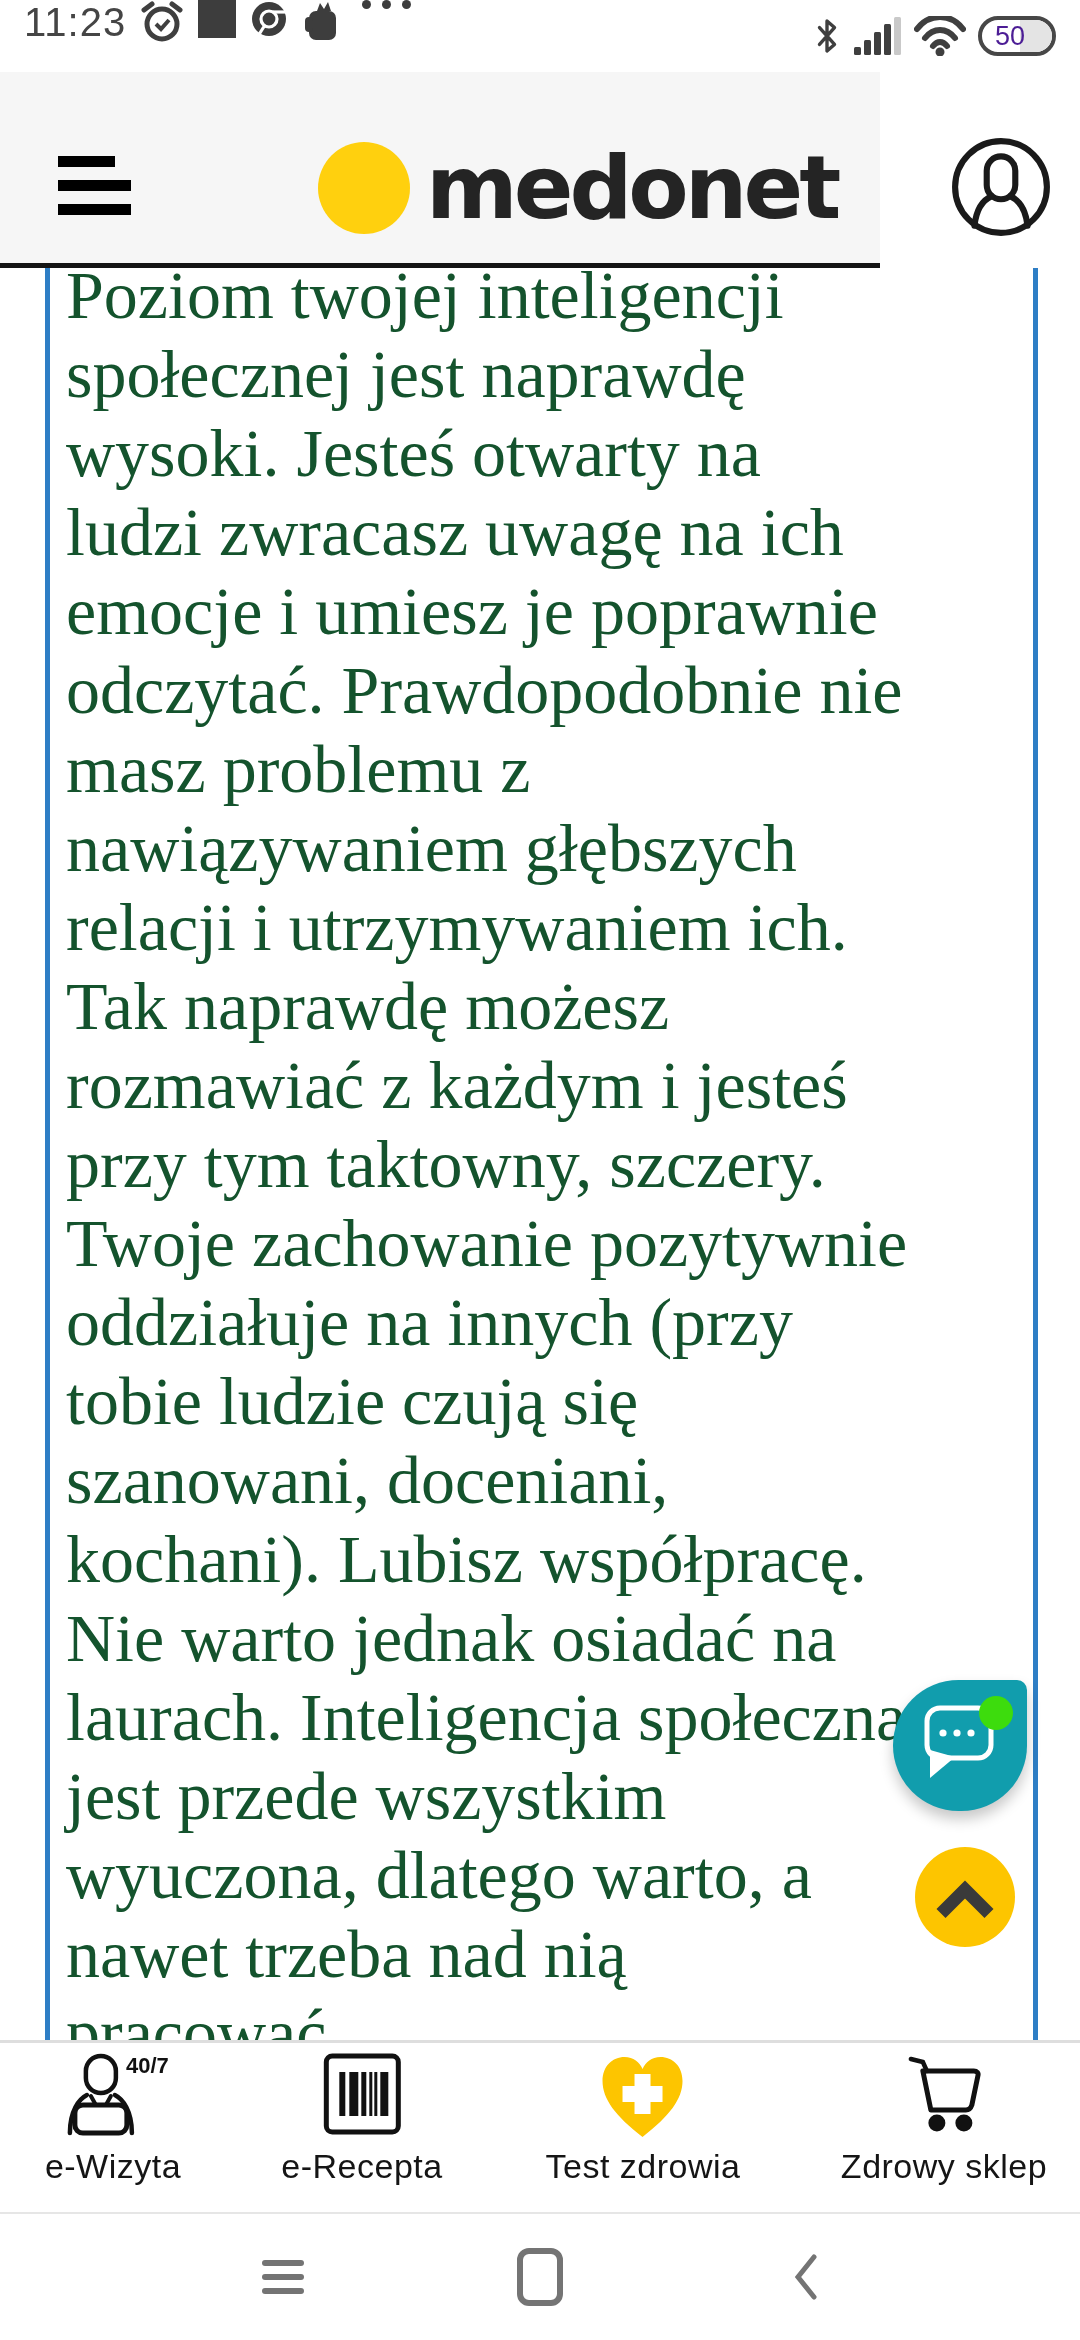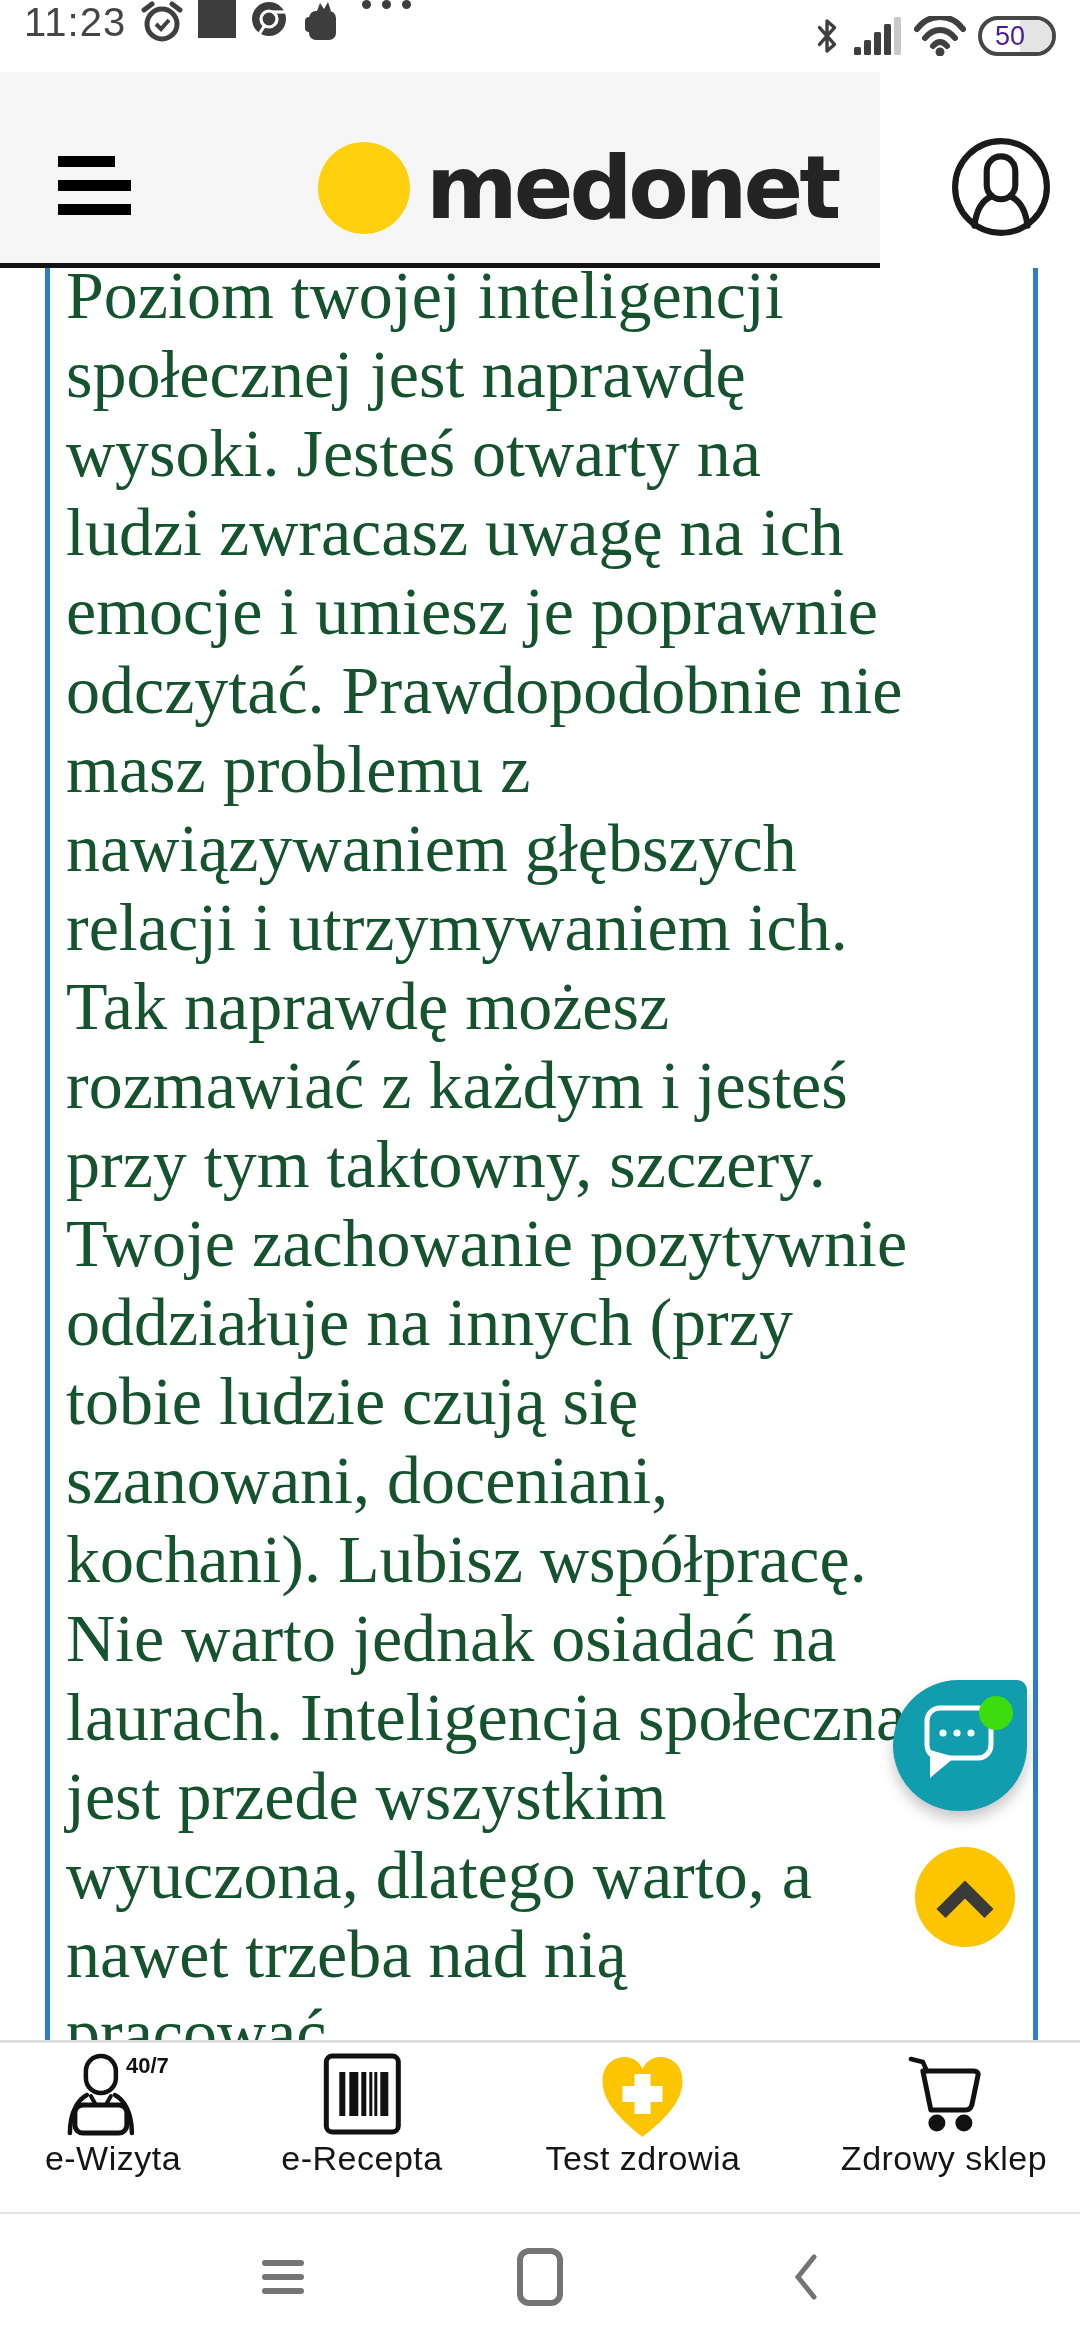--- a/index.html
+++ b/index.html
@@ -47,21 +47,21 @@
             border-radius:66px 10px 66px 66px;box-shadow:0 8px 14px rgba(0,0,0,.22);cursor:pointer;}
   .fab-top{position:absolute;left:915px;top:1847px;width:100px;height:100px;border-radius:50%;
            background:#fdc500;display:flex;align-items:center;justify-content:center;cursor:pointer;}
 
   
   .bottom-nav{position:absolute;left:0;top:2040px;width:1080px;height:172px;background:#fff;
               border-top:3px solid #dedede;box-sizing:border-box;}
   .nav-item{position:absolute;top:10px;transform:translateX(-50%);display:flex;flex-direction:column;
             align-items:center;cursor:pointer;}
   .nav-icon{height:86px;display:flex;align-items:flex-start;justify-content:center;position:relative;}
-  .nav-label{font-size:34px;color:#151515;letter-spacing:.5px;white-space:nowrap;}
+  .nav-label{margin-top:8px;font-size:34px;color:#151515;letter-spacing:.5px;white-space:nowrap;}
   .badge247{position:absolute;left:68px;top:0;font-size:22px;font-weight:bold;color:#111;}
 
   
   .android-nav{position:absolute;left:0;top:2212px;width:1080px;height:128px;background:#fff;
                border-top:2px solid #e6e6e6;box-sizing:border-box;}
   .and-btn{position:absolute;top:0;width:120px;height:126px;display:flex;align-items:center;
            justify-content:center;cursor:pointer;}
   .menu-lines i{display:block;width:42px;height:6px;border-radius:3px;background:#747474;margin:8px 0;}
   .home-sq{width:34px;height:46px;border:6px solid #747474;border-radius:12px;}
 </style>

